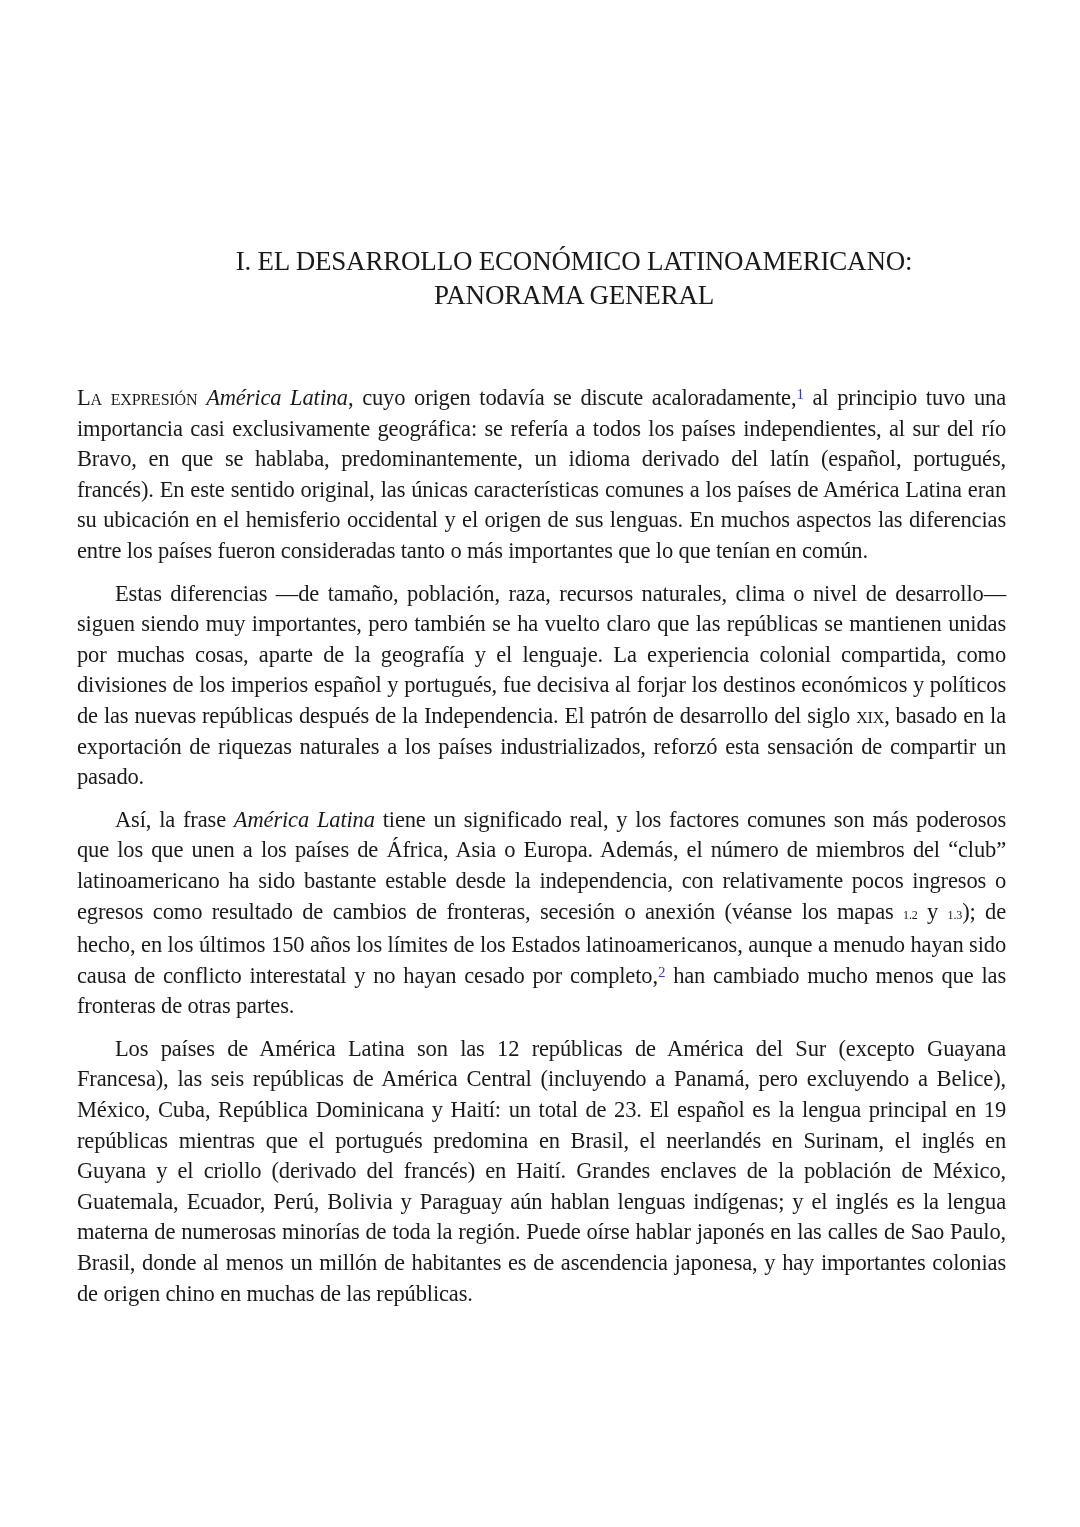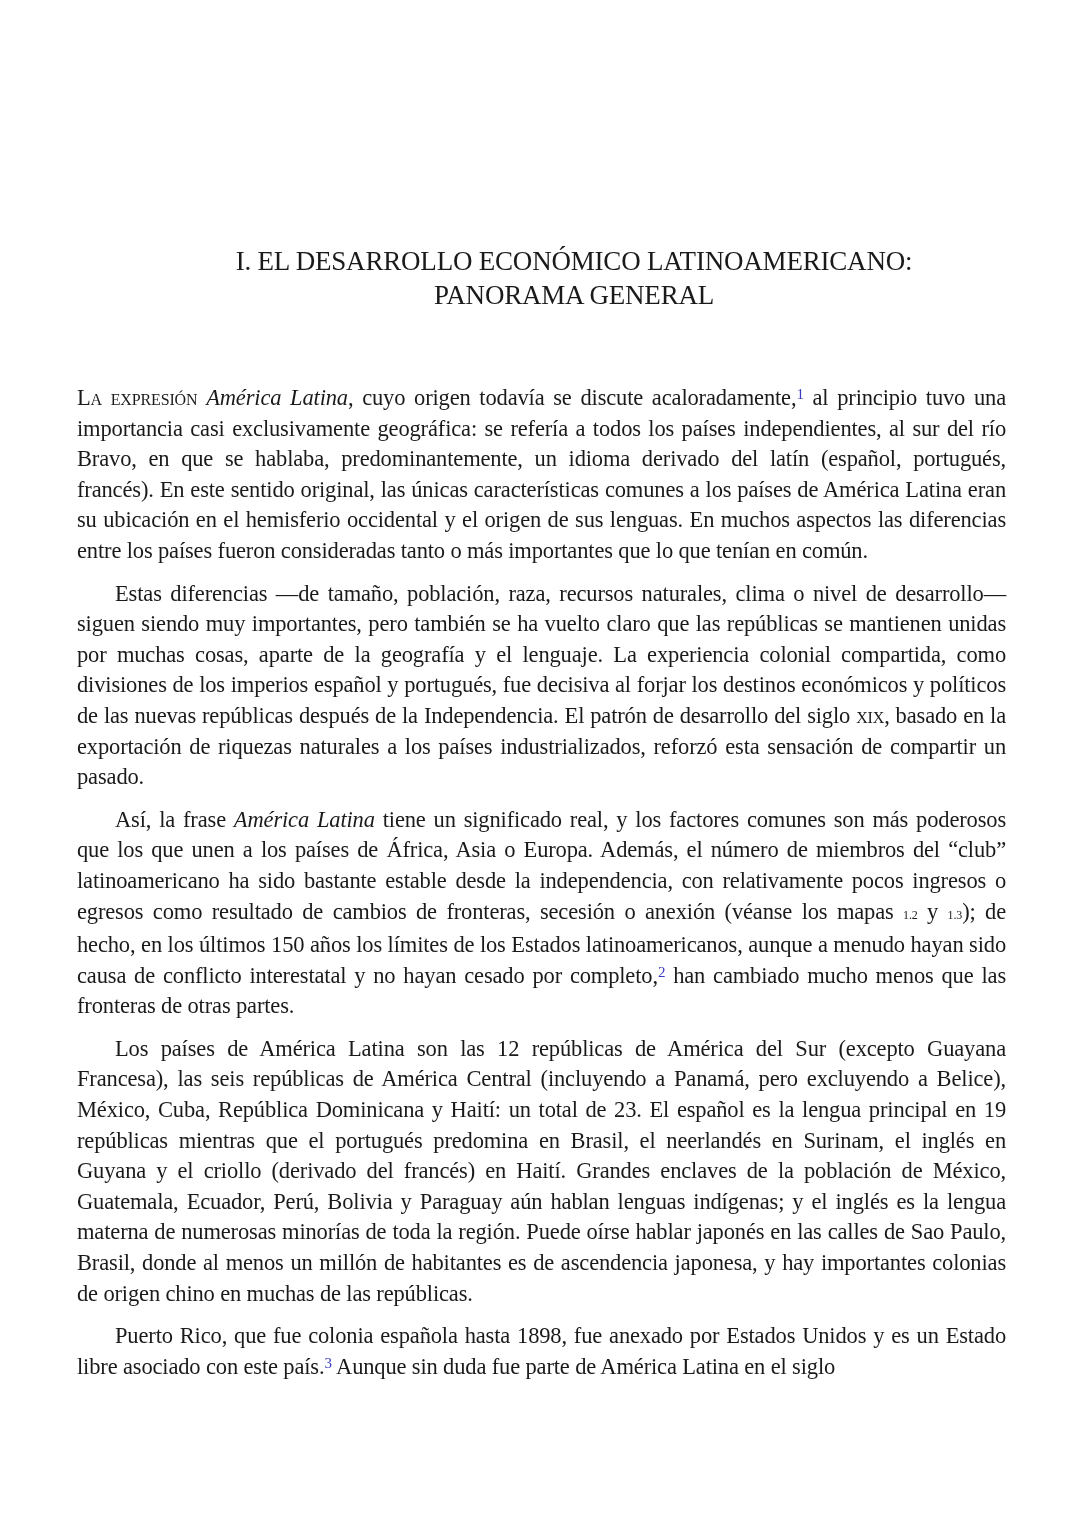--- a/index.html
+++ b/index.html
@@ -36,14 +36,13 @@
 
 <div class="body">
   <p><span class="sc">La expresión</span> <em>América Latina</em><span>, cuyo origen todavía se discute acaloradamente,</span><sup class="fn">1</sup><span> al principio tuvo una importancia casi exclusivamente geográfica: se refería a todos los países independientes, al sur del río Bravo, en que se hablaba, predominantemente, un idioma derivado del latín (español, portugués, francés). En este sentido original, las únicas características comunes a los países de América Latina eran su ubicación en el hemisferio occidental y el origen de sus lenguas. En muchos aspectos las diferencias entre los países fueron consideradas tanto o más importantes que lo que tenían en común.</span></p>
 
   <p class="indent"><span>Estas diferencias —de tamaño, población, raza, recursos naturales, clima o nivel de desarrollo— siguen siendo muy importantes, pero también se ha vuelto claro que las repúblicas se mantienen unidas por muchas cosas, aparte de la geografía y el lenguaje. La experiencia colonial compartida, como divisiones de los imperios español y portugués, fue decisiva al forjar los destinos económicos y políticos de las nuevas repúblicas después de la Independencia. El patrón de desarrollo del siglo </span><span class="sc">xix</span><span>, basado en la exportación de riquezas naturales a los países industrializados, reforzó esta sensación de compartir un pasado.</span></p>
 
   <p class="indent"><span>Así, la frase </span><em>América Latina</em><span> tiene un significado real, y los factores comunes son más poderosos que los que unen a los países de África, Asia o Europa. Además, el número de miembros del “club” latinoamericano ha sido bastante estable desde la independencia, con relativamente pocos ingresos o egresos como resultado de cambios de fronteras, secesión o anexión (véanse los mapas </span><span class="small">1.2</span><span> y </span><span class="small">1.3</span><span>); de hecho, en los últimos 150 años los límites de los Estados latinoamericanos, aunque a menudo hayan sido causa de conflicto interestatal y no hayan cesado por completo,</span><sup class="fn">2</sup><span> han cambiado mucho menos que las fronteras de otras partes.</span></p>
 
   <p class="indent"><span>Los países de América Latina son las 12 repúblicas de América del Sur (excepto Guayana Francesa), las seis repúblicas de América Central (incluyendo a Panamá, pero excluyendo a Belice), México, Cuba, República Dominicana y Haití: un total de 23. El español es la lengua principal en 19 repúblicas mientras que el portugués predomina en Brasil, el neerlandés en Surinam, el inglés en Guyana y el criollo (derivado del francés) en Haití. Grandes enclaves de la población de México, Guatemala, Ecuador, Perú, Bolivia y Paraguay aún hablan lenguas indígenas; y el inglés es la lengua materna de numerosas minorías de toda la región. Puede oírse hablar japonés en las calles de Sao Paulo, Brasil, donde al menos un millón de habitantes es de ascendencia japonesa, y hay importantes colonias de origen chino en muchas de las repúblicas.</span></p>
 
-  <p class="indent"><span>Puerto Rico, que fue colonia española hasta 1898, fue anexado por Estados Unidos y es un Estado libre asociado con este país.</span><sup class="fn">3</sup><span> Aunque sin duda fue parte de América Latina en el siglo</span></p>
 </div>
 
 </body></html>

